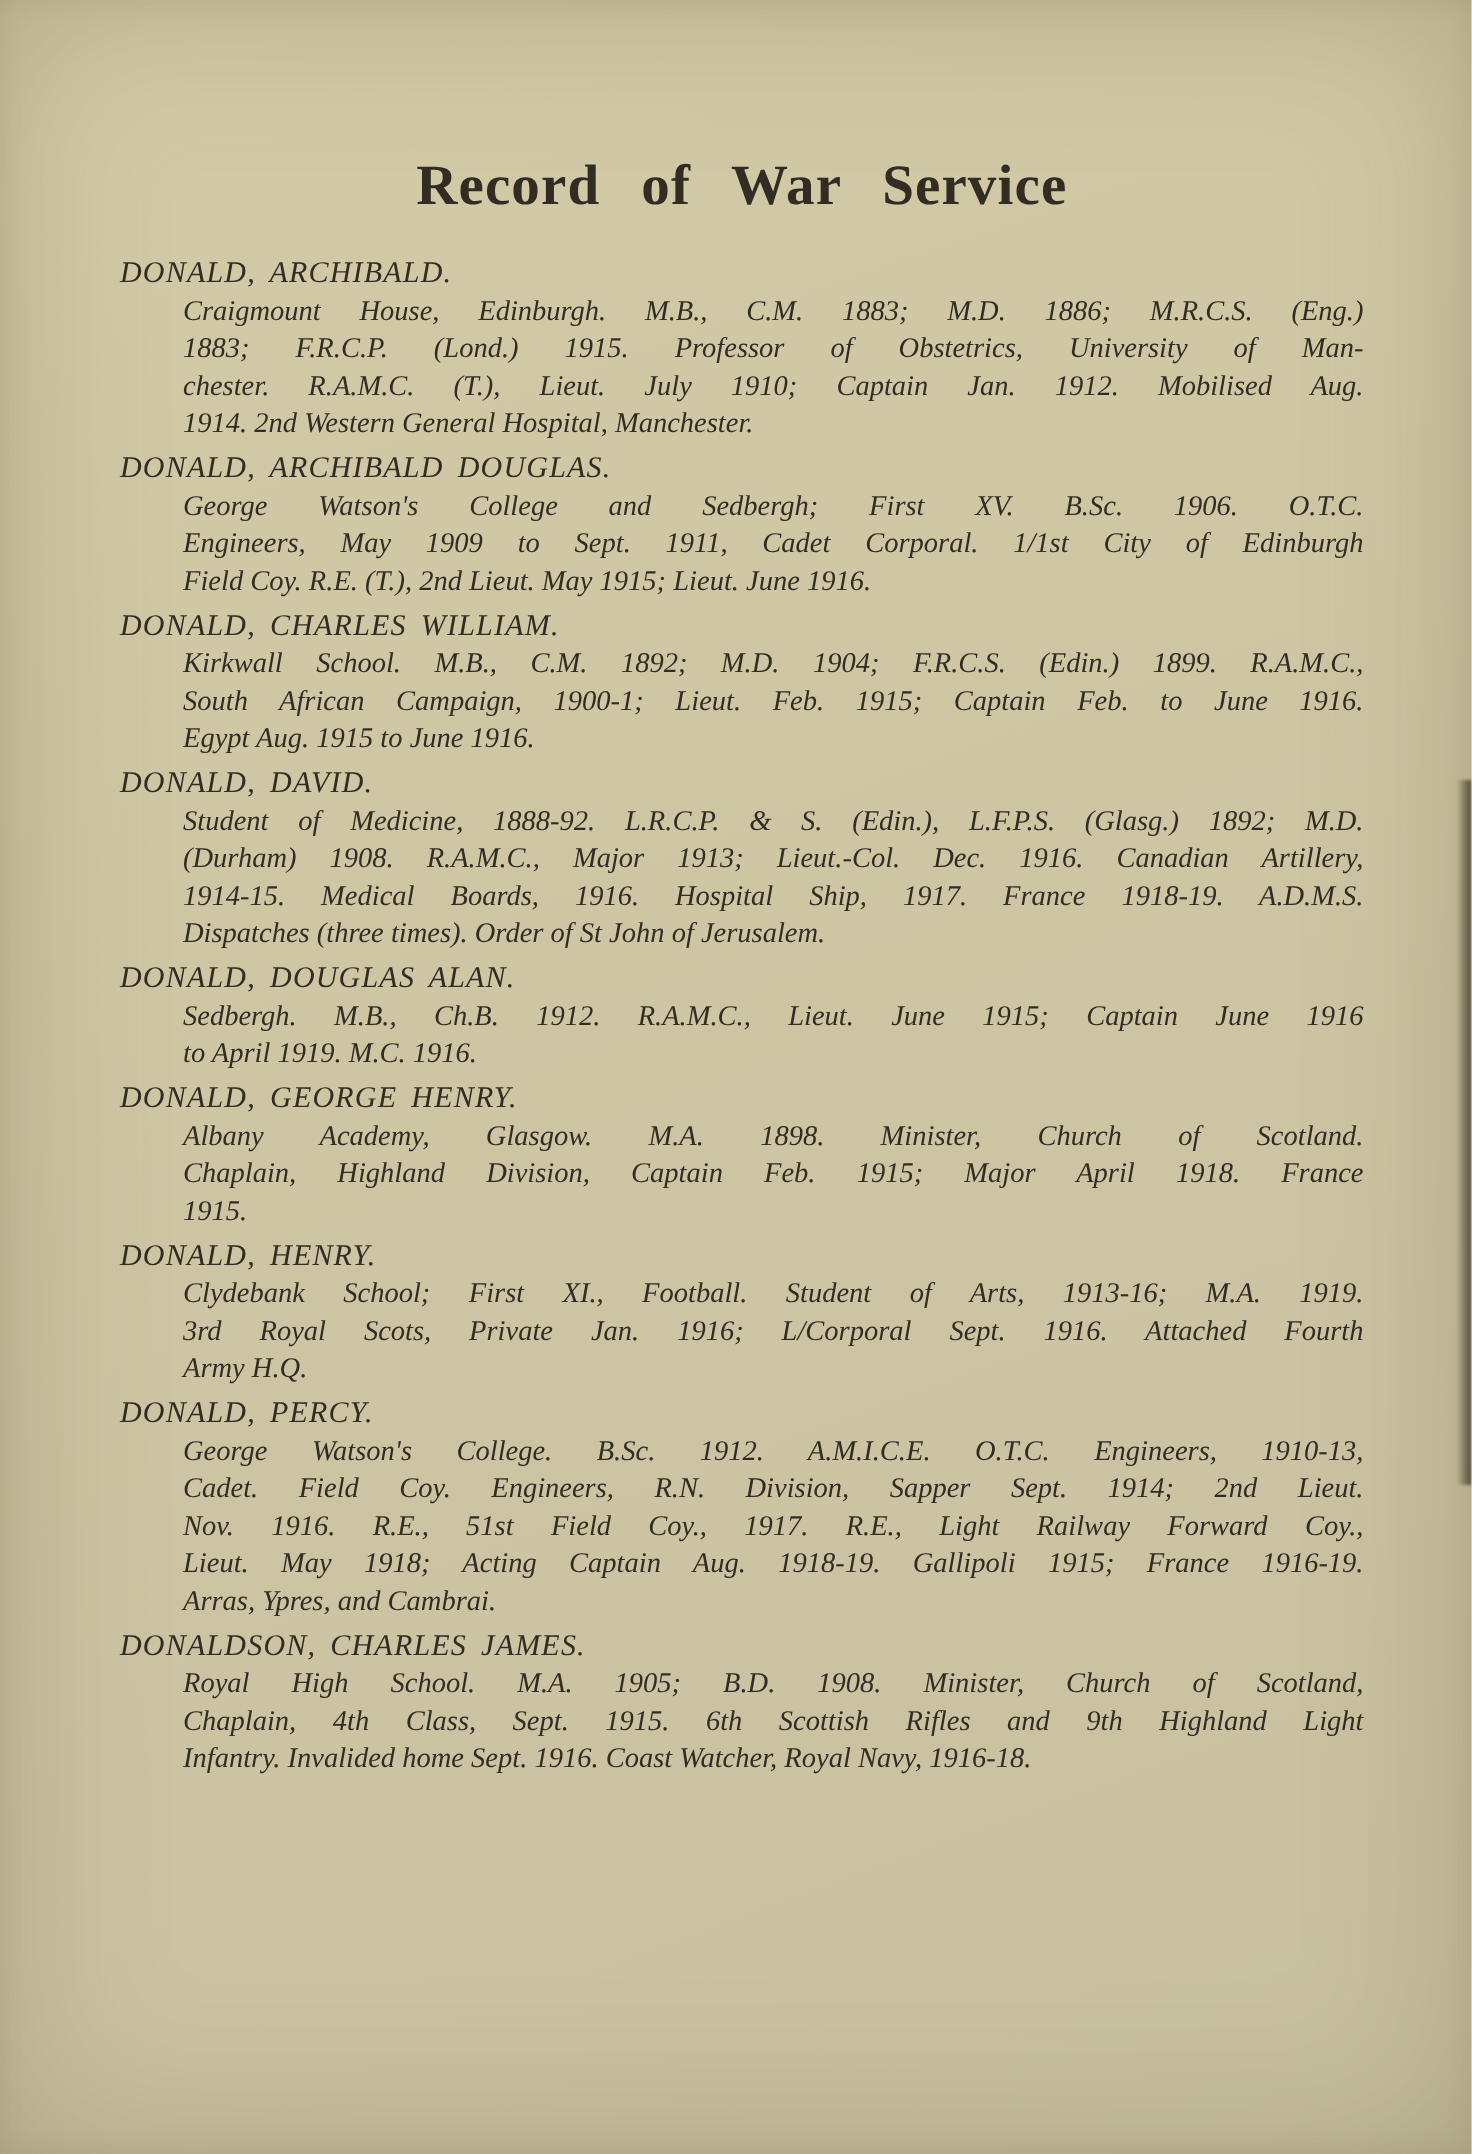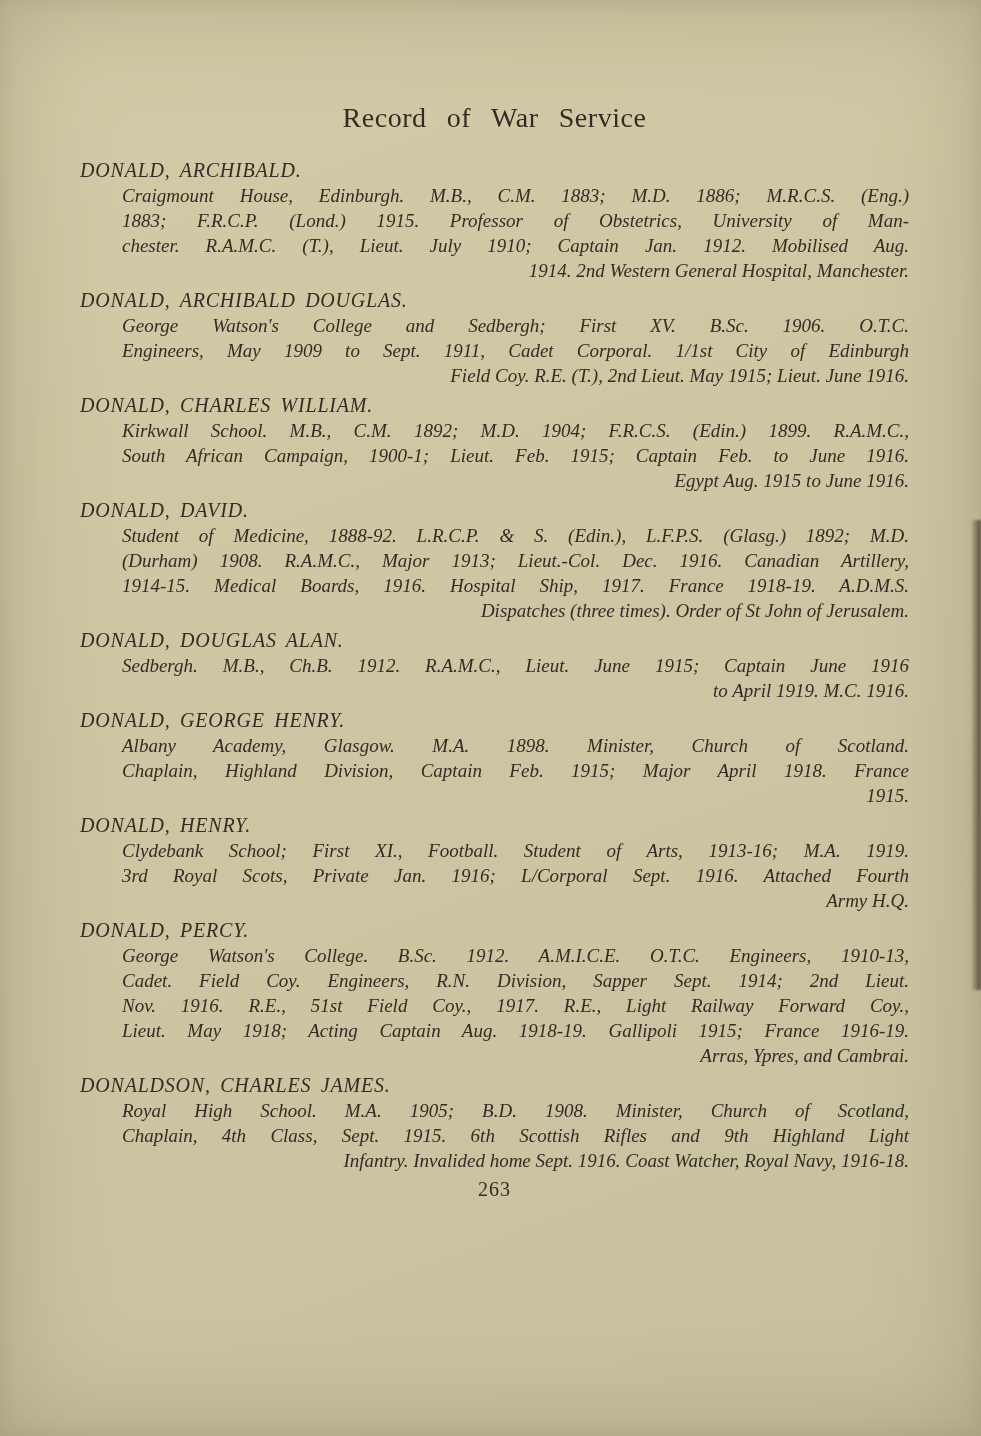--- a/index.html
+++ b/index.html
@@ -20,42 +20,42 @@
     filter:blur(1px);
     pointer-events:none;
   }
   .page{
     position:absolute;inset:0;
     padding:102px 72px 0 80px;
     color:#322d24;
   }
   .title{
     text-align:center;
-    font-size:28px;
+    font-size:38px;
     word-spacing:.45em;
     letter-spacing:.02em;
     margin:0 0 24px 0;
-    font-weight:normal;
+    font-weight:bold;
   }
   .entries{margin-top:16px;font-style:italic;}
   .entry{margin:0 0 5px 0;}
   .entry-heading{
     font-size:20px;
     line-height:25px;
     letter-spacing:.8px;
     word-spacing:.18em;
   }
   .entry-body{
     margin-left:42px;
     font-size:19px;
     line-height:25px;
   }
   .line{min-height:25px;}
   .jl{text-align:justify;text-align-last:justify;}
-  .ll{text-align:right;}
+  .ll{text-align:left;}
   .pageno{
     text-align:center;
     font-size:20px;
     margin-top:4px;
     letter-spacing:1px;
   }
 </style>
 </head>
 <body>
 
@@ -145,18 +145,17 @@
       <div class="entry-heading">DONALDSON, CHARLES JAMES.</div>
       <div class="entry-body">
         <div class="line jl">Royal High School.  M.A. 1905;  B.D. 1908.  Minister, Church of Scotland,</div>
         <div class="line jl">Chaplain, 4th Class, Sept. 1915.  6th Scottish Rifles and 9th Highland Light</div>
         <div class="line ll">Infantry.  Invalided home Sept. 1916.  Coast Watcher, Royal Navy, 1916-18.</div>
       </div>
     </div>
 
   </div>
 
-  <div class="pageno">263</div>
 
 </div>
 
 <div class="edge-shadow"></div>
 <div class="vignette"></div>
 
 </body></html>

